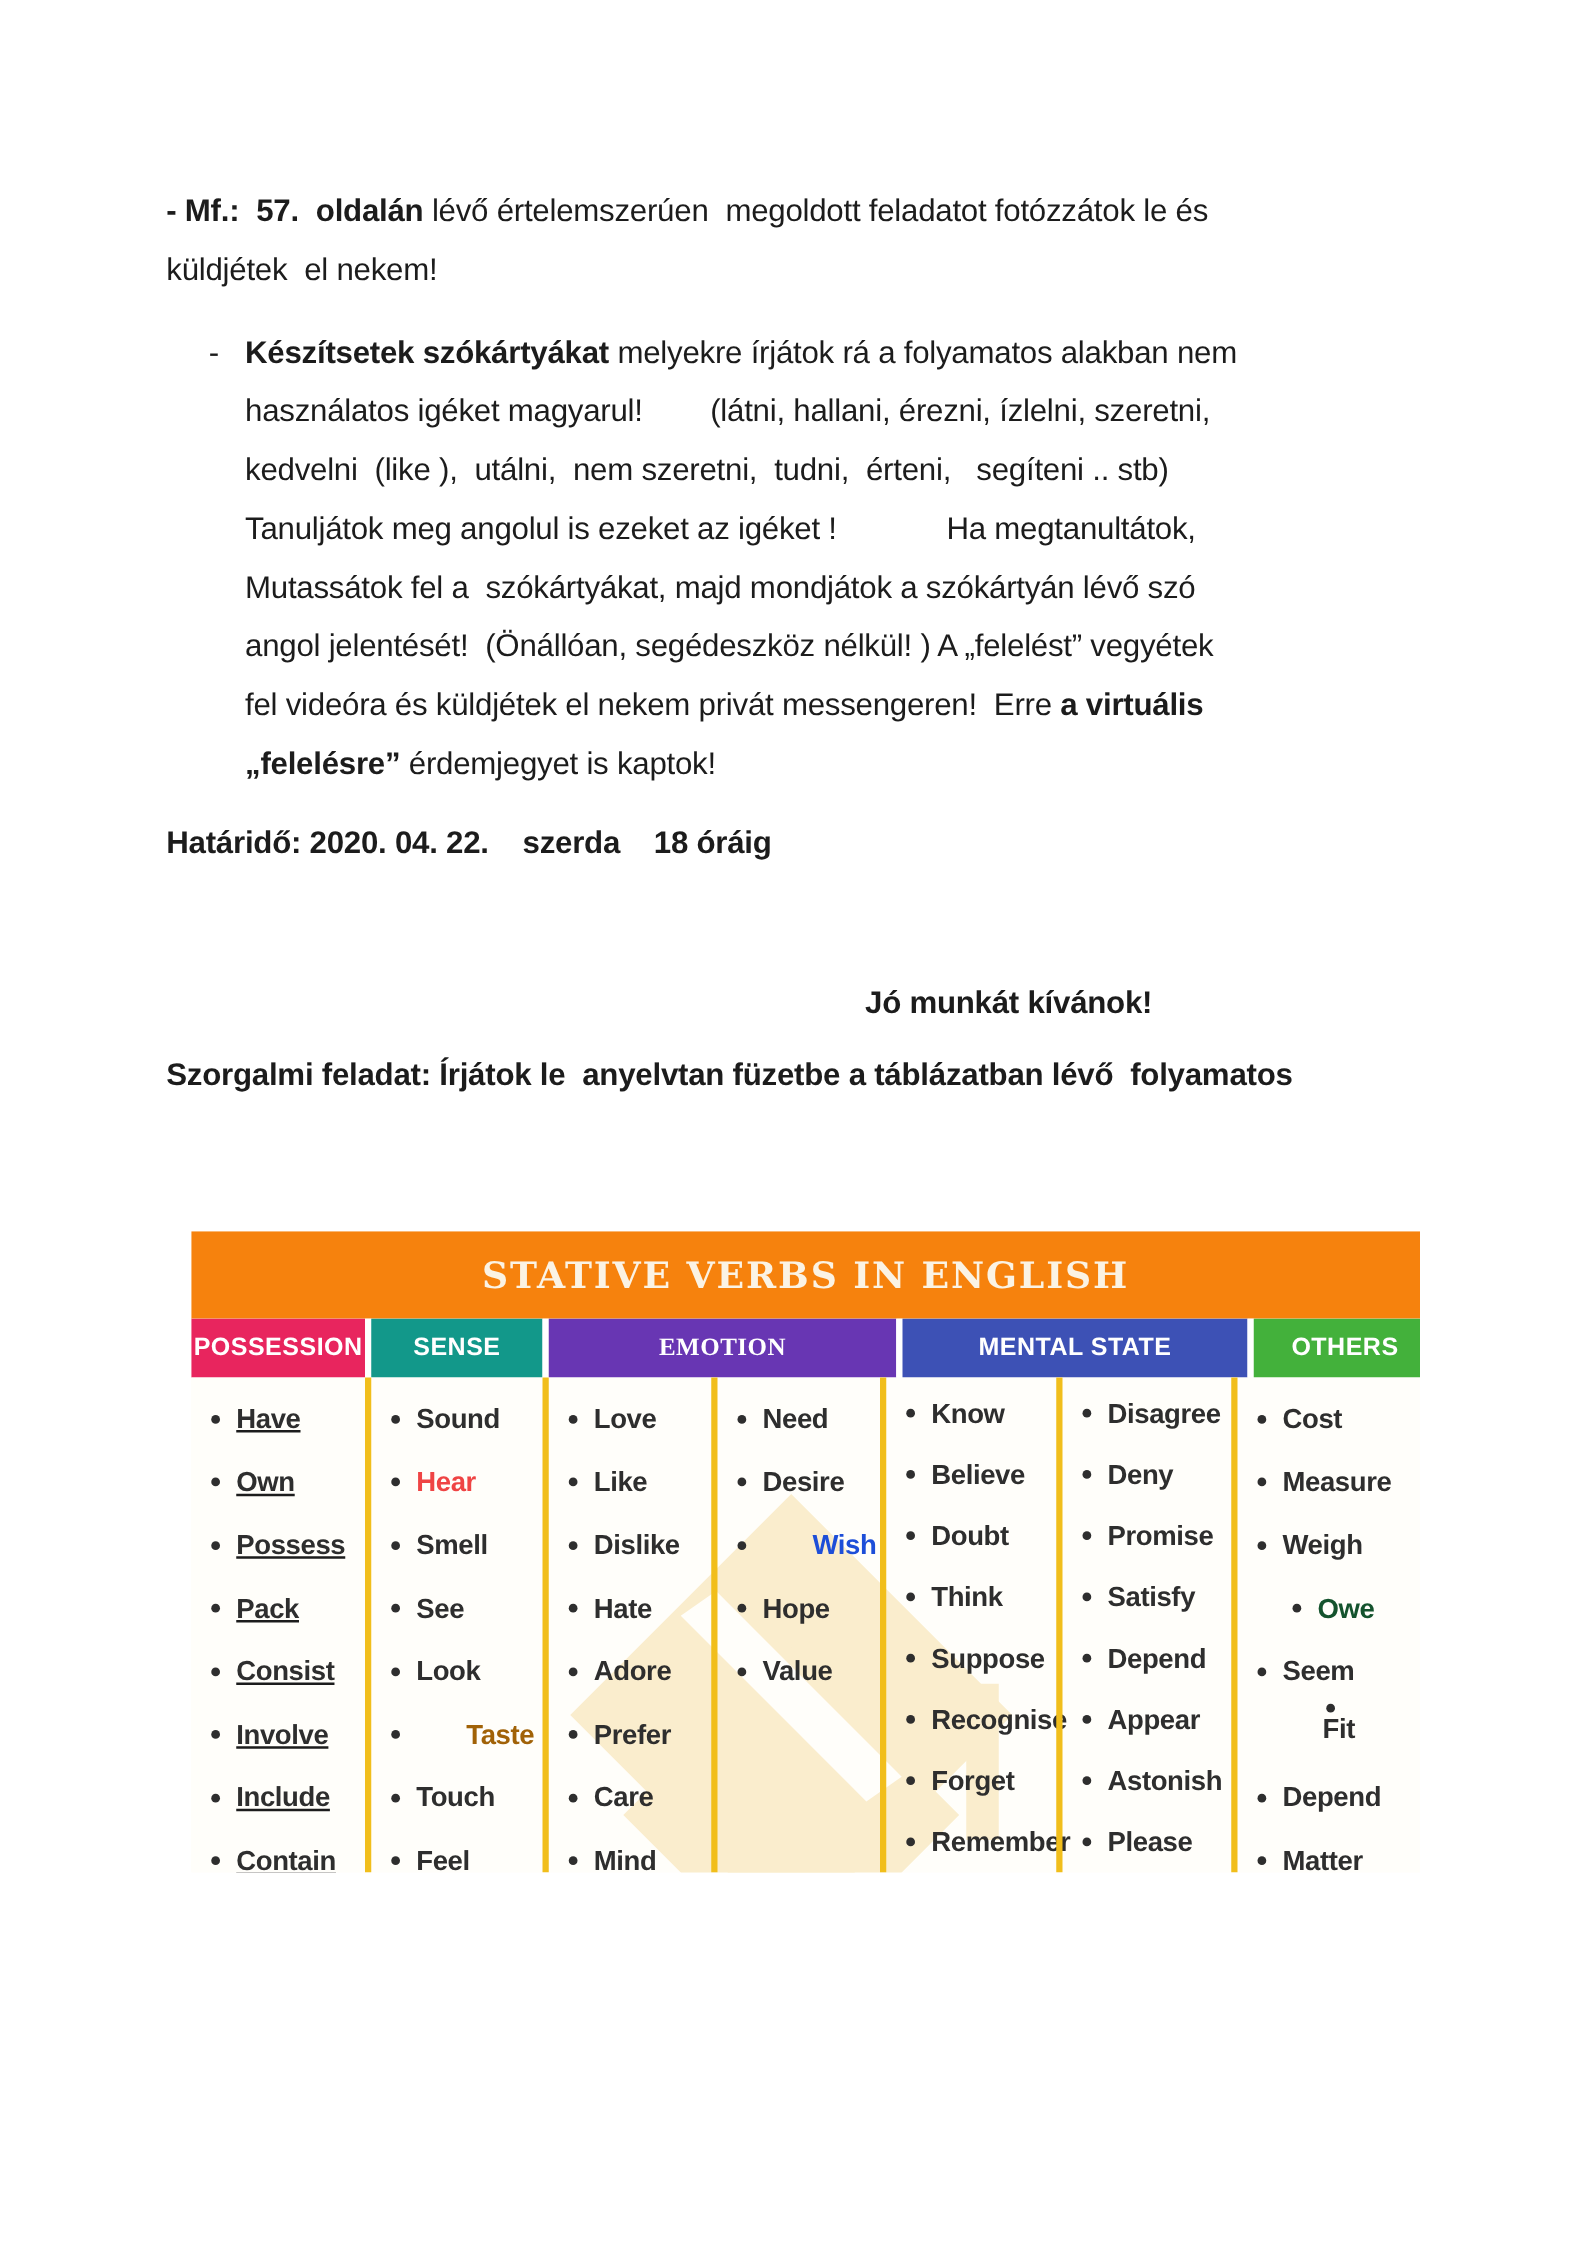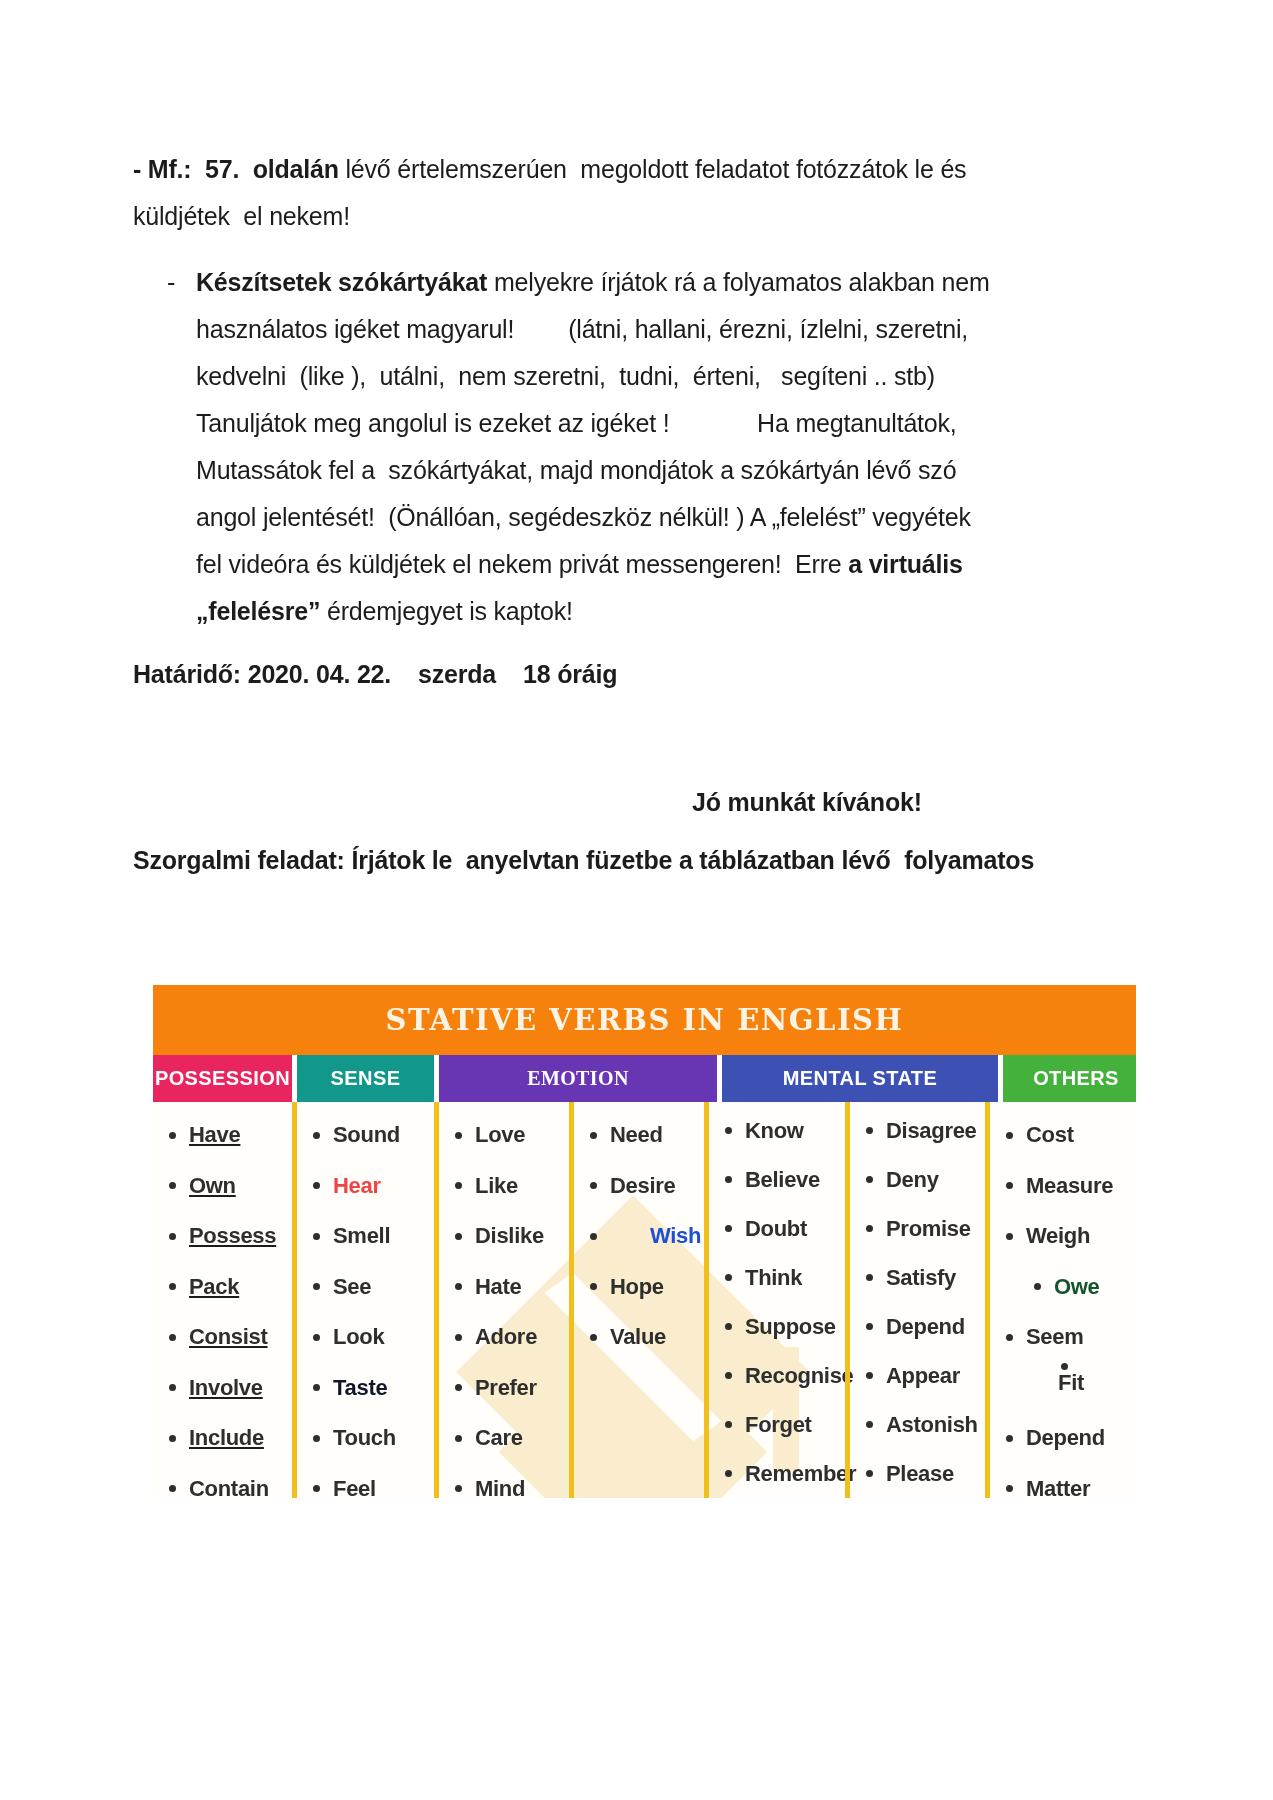--- a/index.html
+++ b/index.html
@@ -97,21 +97,21 @@
           <div class="vt-item" style="color: rgb(46, 46, 46);"><span class="dot"></span><span>Include</span></div>
           <div class="vt-item" style="color: rgb(46, 46, 46);"><span class="dot"></span><span>Contain</span></div>
         </div>
         <div class="vt-div" style="background: rgb(241, 190, 27);"></div>
         <div class="vt-col" style="width: 137px;">
           <div class="vt-item" style="color: rgb(46, 46, 46);"><span class="dot"></span><span>Sound</span></div>
           <div class="vt-item" style="color: #ef4444;"><span class="dot"></span><span>Hear</span></div>
           <div class="vt-item" style="color: rgb(46, 46, 46);"><span class="dot"></span><span>Smell</span></div>
           <div class="vt-item" style="color: rgb(46, 46, 46);"><span class="dot"></span><span>See</span></div>
           <div class="vt-item" style="color: rgb(46, 46, 46);"><span class="dot"></span><span>Look</span></div>
-          <div class="vt-item" style="color: #0f172a;"><span class="dot"></span><span>Taste</span></div>
+          <div class="vt-item" style="color: #a16207; gap: 40px;"><span class="dot"></span><span>Taste</span></div>
           <div class="vt-item" style="color: rgb(46, 46, 46);"><span class="dot"></span><span>Touch</span></div>
           <div class="vt-item" style="color: rgb(46, 46, 46);"><span class="dot"></span><span>Feel</span></div>
         </div>
         <div class="vt-div" style="background: rgb(241, 190, 27);"></div>
         <div class="vt-col" style="width: 130px;">
           <div class="vt-item" style="color: rgb(46, 46, 46);"><span class="dot"></span><span>Love</span></div>
           <div class="vt-item" style="color: rgb(46, 46, 46);"><span class="dot"></span><span>Like</span></div>
           <div class="vt-item" style="color: rgb(46, 46, 46);"><span class="dot"></span><span>Dislike</span></div>
           <div class="vt-item" style="color: rgb(46, 46, 46);"><span class="dot"></span><span>Hate</span></div>
           <div class="vt-item" style="color: rgb(46, 46, 46);"><span class="dot"></span><span>Adore</span></div>

